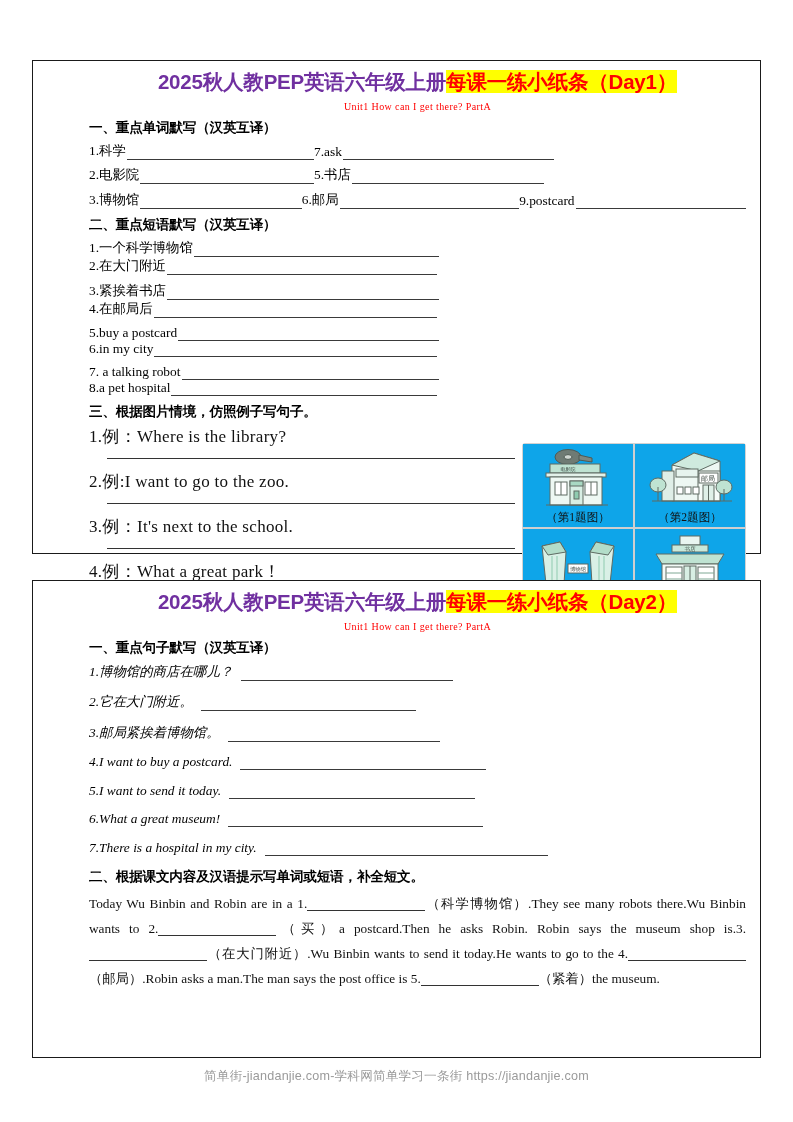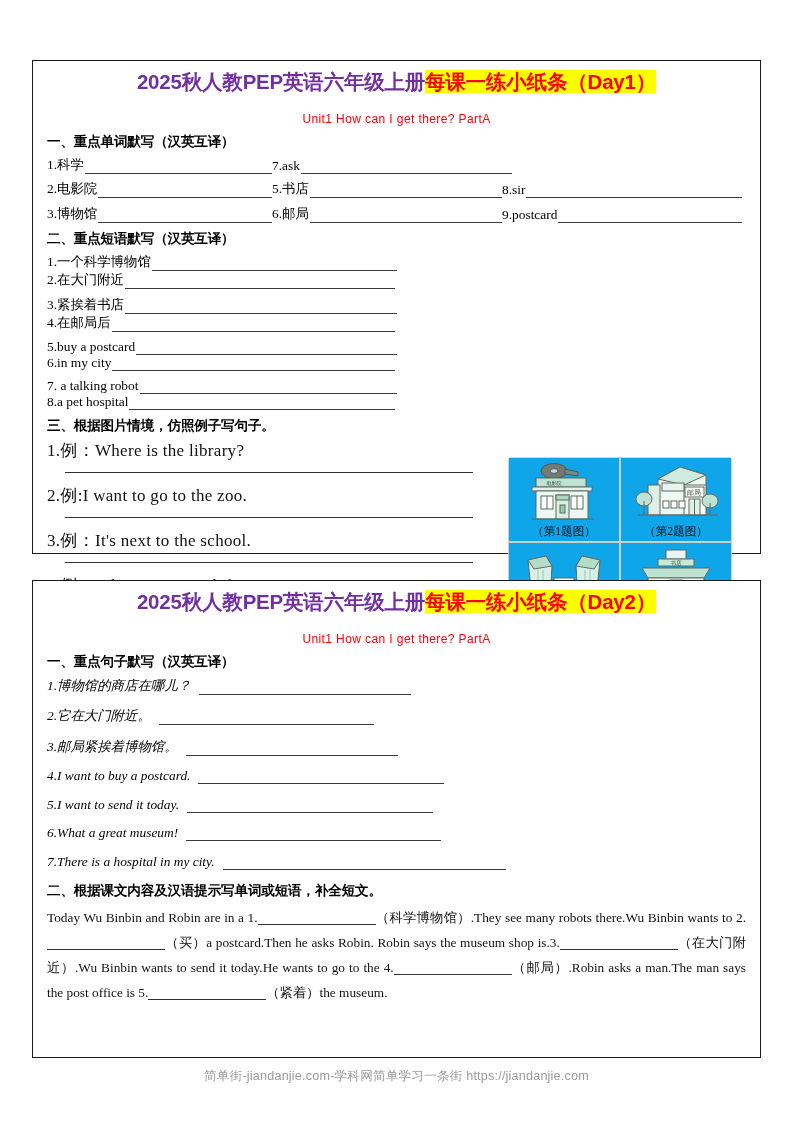--- a/index.html
+++ b/index.html
@@ -14,43 +14,44 @@
   .page{width:793px;height:1122px;position:relative;box-sizing:border-box;}
 
   
   .panel{
     position:absolute;
     left:32px;
     width:729px;
     border:1.6px solid #1a1a1a;
     box-sizing:border-box;
     background:#fff;
+    padding-left:42px;
   }
   #panel-day1{top:60px;height:494px;}
   #panel-day2{top:580px;height:478px;}
   .panel-inner{padding:9px 14px 0 14px;}
 
   
   .title-line{
     text-align:center;
     font-family:"Liberation Sans","DejaVu Sans",sans-serif;
     font-weight:bold;
     font-size:20.5px;
     line-height:1.2;
     white-space:nowrap;
     letter-spacing:-0.2px;
   }
   .t-purple{color:#7030A0;}
   .t-red-hl{color:#FF0000;background:#FFFF00;}
   .subtitle{
     text-align:center;
     color:#FF0000;
-    font-size:12px;
-    font-family:Liberation Sans, sans-serif;
-    margin-top:17px;
+    font-size:10px;
+    font-family:Liberation Serif, serif;
+    margin-top:6px;
     letter-spacing:0.4px;
   }
   .sec-head{
     font-family:"Liberation Sans","DejaVu Sans",sans-serif;
     font-weight:bold;
     font-size:13.6px;
     color:#000;
     margin-top:7px;
     letter-spacing:-0.2px;
   }
@@ -157,24 +158,20 @@
               <span class="ul"></span>
             </div>
           </div>
           <div class="wrow">
             <div class="wcell c1">
               <span class="lbl">2.电影院</span>
               <span class="ul"></span>
             </div>
             <div class="wcell c2">
               <span class="lbl">5.书店</span>
-              <span class="ul"></span>
-            </div>
-            <div class="wcell c3">
-              <span class="lbl">8.sir</span>
               <span class="ul"></span>
             </div>
           </div>
           <div class="wrow">
             <div class="wcell c1">
               <span class="lbl">3.博物馆</span>
               <span class="ul"></span>
             </div>
             <div class="wcell c2">
               <span class="lbl">6.邮局</span>

